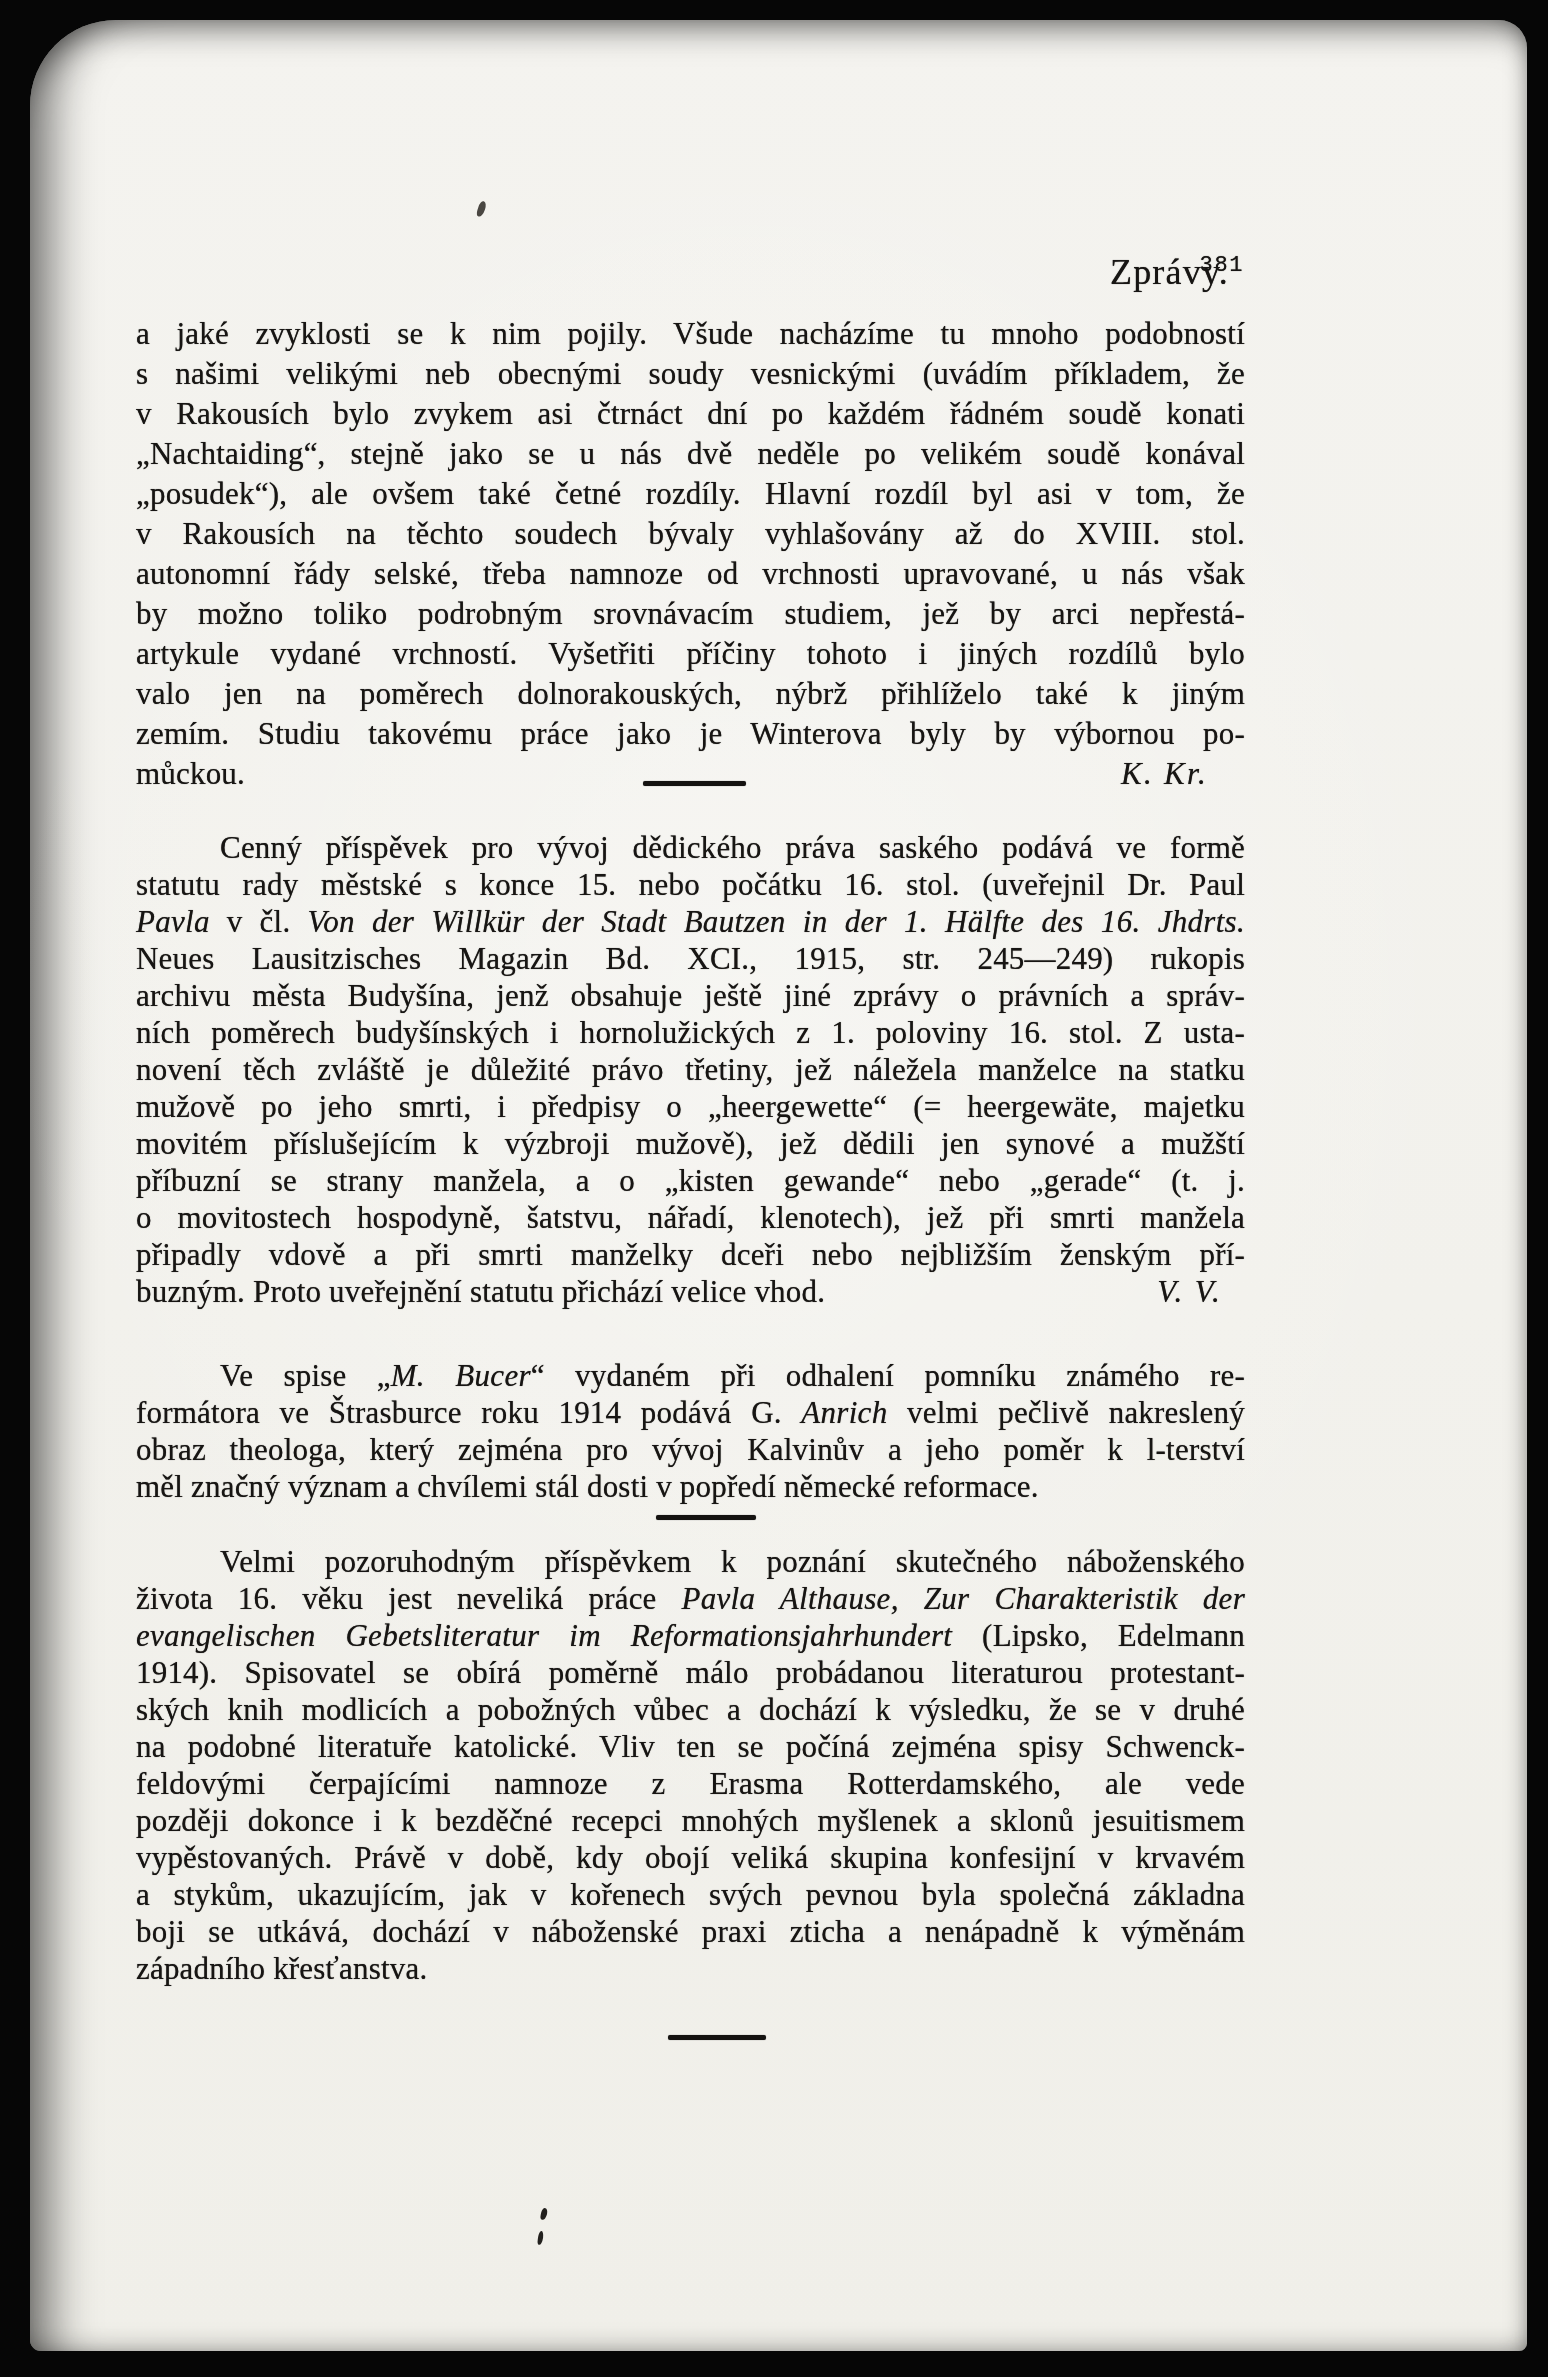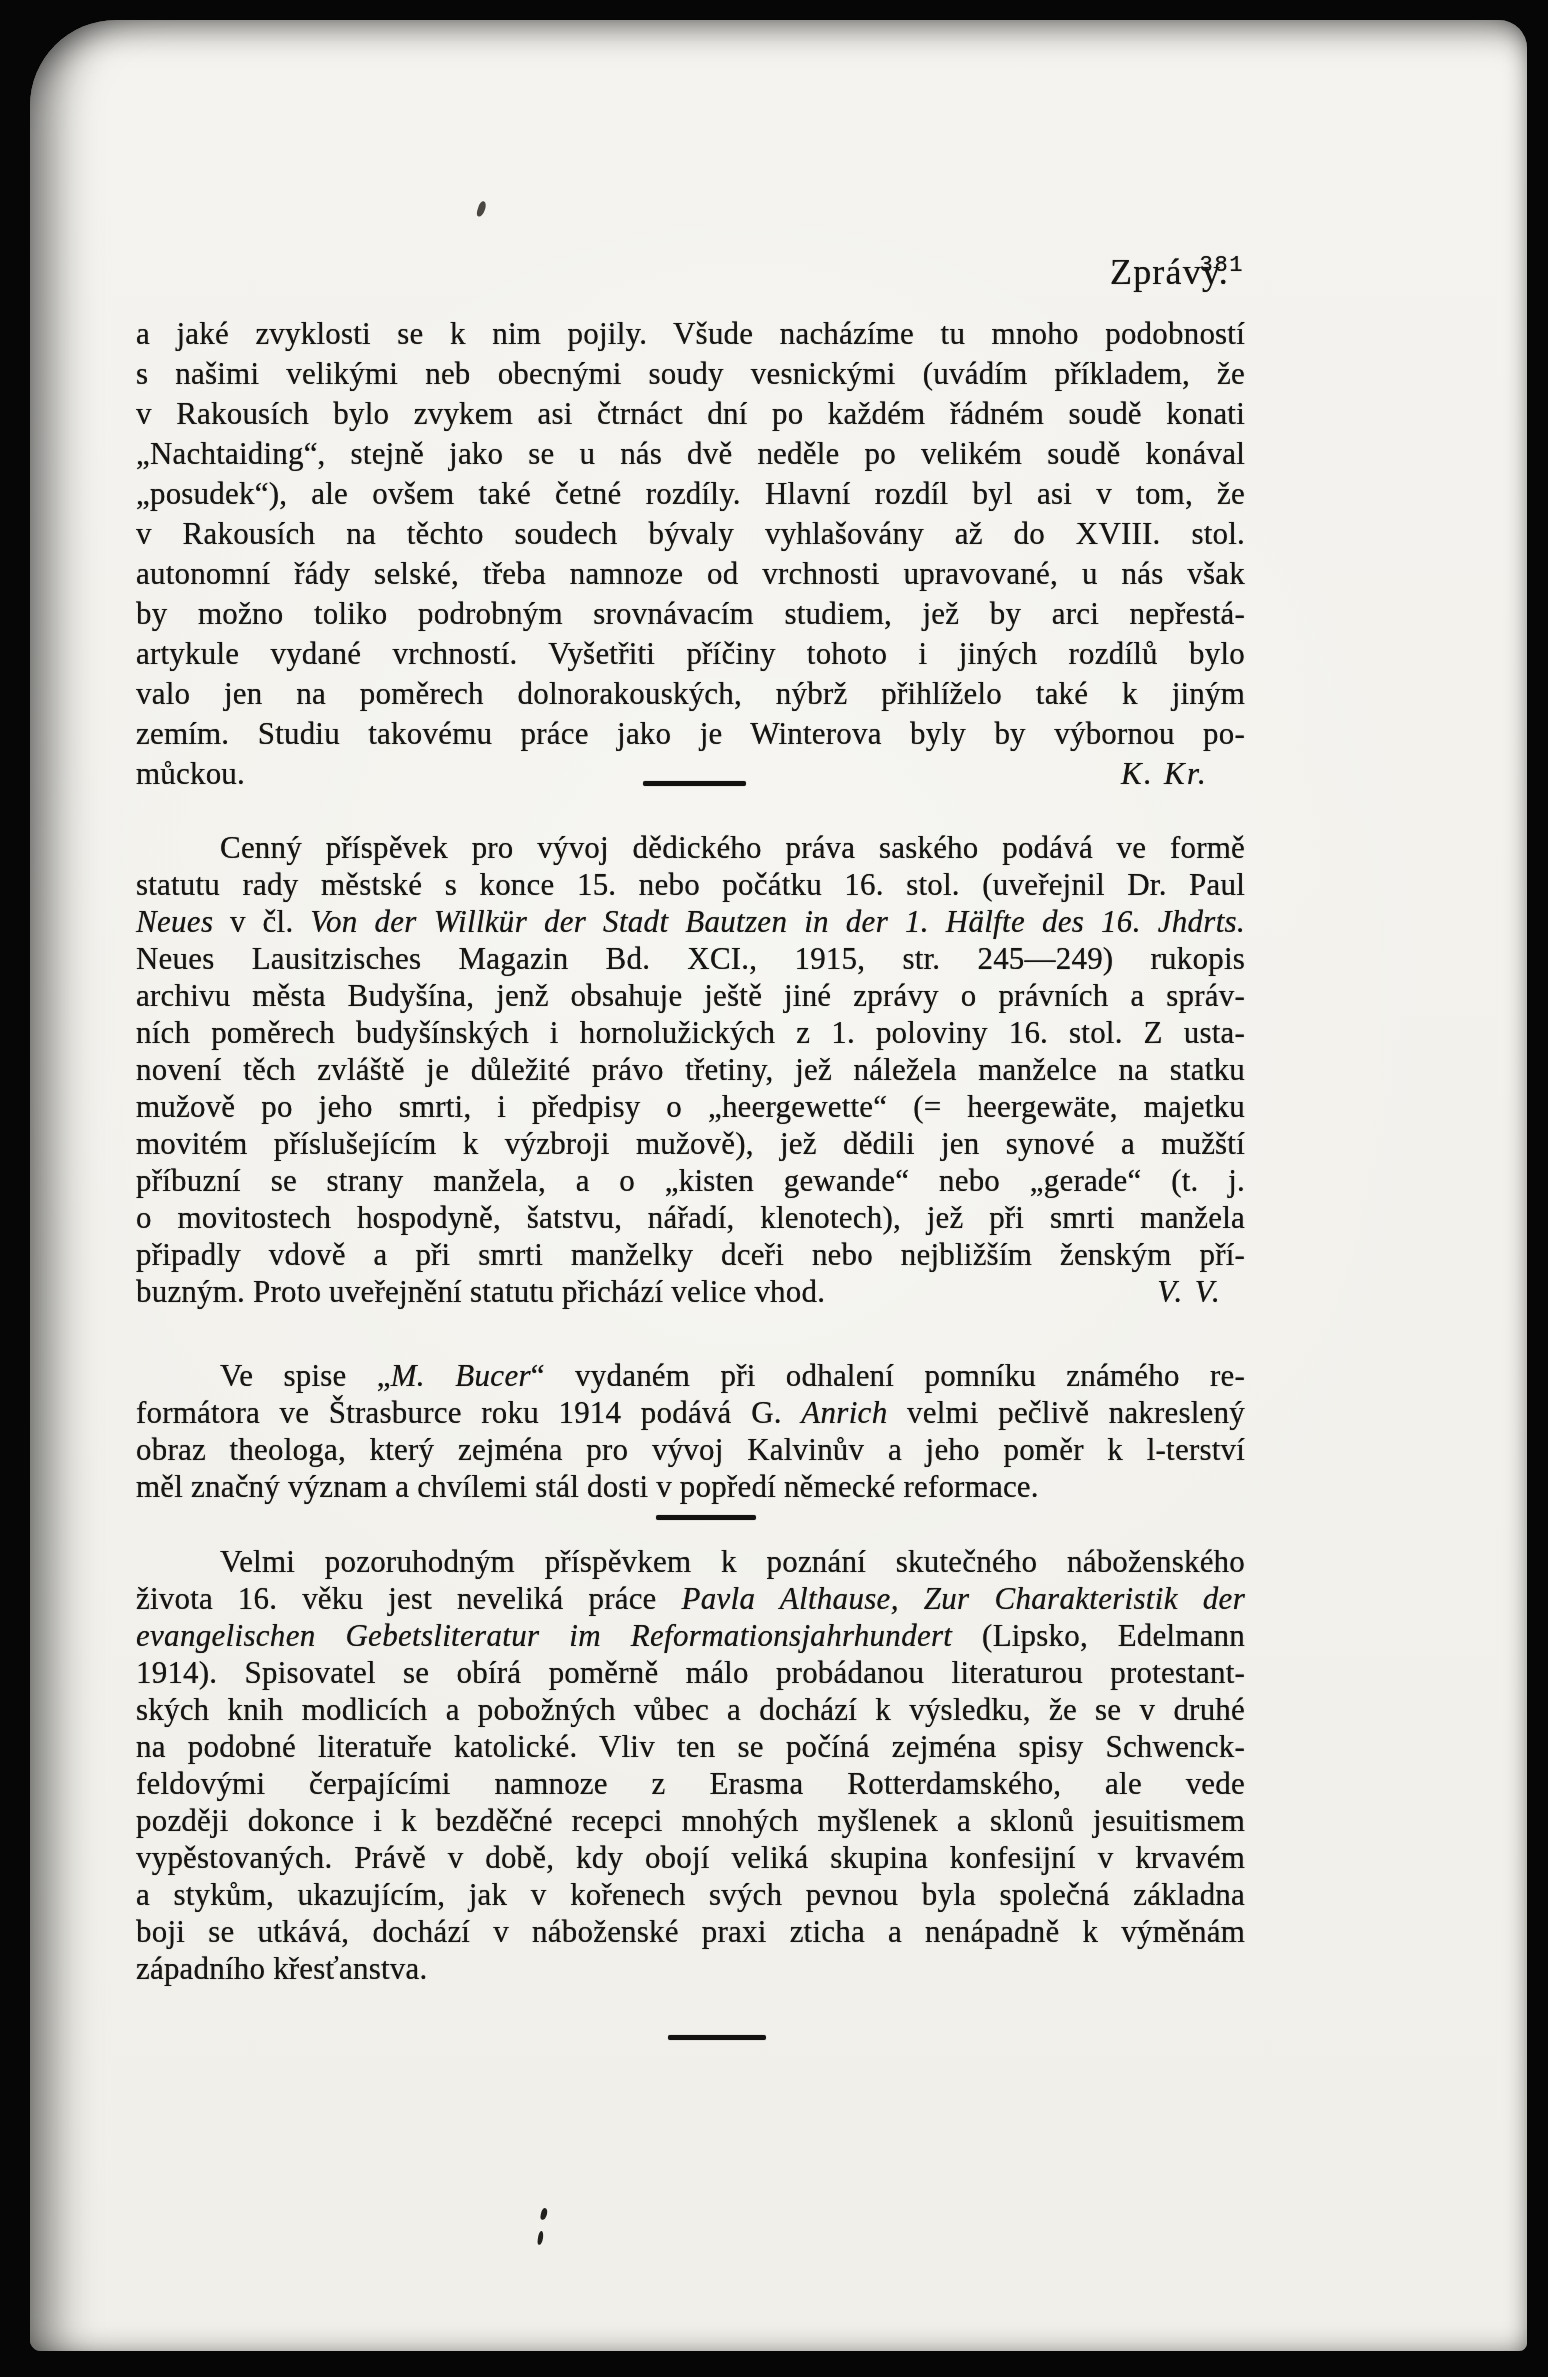--- a/index.html
+++ b/index.html
@@ -107,21 +107,21 @@
     <div class="line">by možno toliko podrobným srovnávacím studiem, jež by arci nepřestá-</div>
     <div class="line">artykule vydané vrchností. Vyšetřiti příčiny tohoto i jiných rozdílů bylo</div>
     <div class="line">valo jen na poměrech dolnorakouských, nýbrž přihlíželo také k jiným</div>
     <div class="line">zemím. Studiu takovému práce jako je Winterova byly by výbornou po-</div>
     <div class="line short">můckou.<span class="sig">K. Kr.</span></div>
   </div>
 <div class="rule rule-1"></div>
 <div class="col para p2">
     <div class="line indent">Cenný příspěvek pro vývoj dědického práva saského podává ve formě</div>
     <div class="line">statutu rady městské s konce 15. nebo počátku 16. stol. (uveřejnil Dr. Paul</div>
-    <div class="line"><em>Neues</em> v čl. <em>Von der Willkür der Stadt Bautzen in der 1. Hälfte des 16. Jhdrts.</em></div>
+    <div class="line"><em>Pavla</em> v čl. <em>Von der Willkür der Stadt Bautzen in der 1. Hälfte des 16. Jhdrts.</em></div>
     <div class="line">Neues Lausitzisches Magazin Bd. XCI., 1915, str. 245—249) rukopis</div>
     <div class="line">archivu města Budyšína, jenž obsahuje ještě jiné zprávy o právních a správ-</div>
     <div class="line">ních poměrech budyšínských i hornolužických z 1. poloviny 16. stol. Z usta-</div>
     <div class="line">novení těch zvláště je důležité právo třetiny, jež náležela manželce na statku</div>
     <div class="line">mužově po jeho smrti, i předpisy o „heergewette“ (= heergewäte, majetku</div>
     <div class="line">movitém příslušejícím k výzbroji mužově), jež dědili jen synové a mužští</div>
     <div class="line">příbuzní se strany manžela, a o „kisten gewande“ nebo „gerade“ (t. j.</div>
     <div class="line">o movitostech hospodyně, šatstvu, nářadí, klenotech), jež při smrti manžela</div>
     <div class="line">připadly vdově a při smrti manželky dceři nebo nejbližším ženským pří-</div>
     <div class="line short">buzným. Proto uveřejnění statutu přichází velice vhod.<span class="sig">V. V.</span></div>

